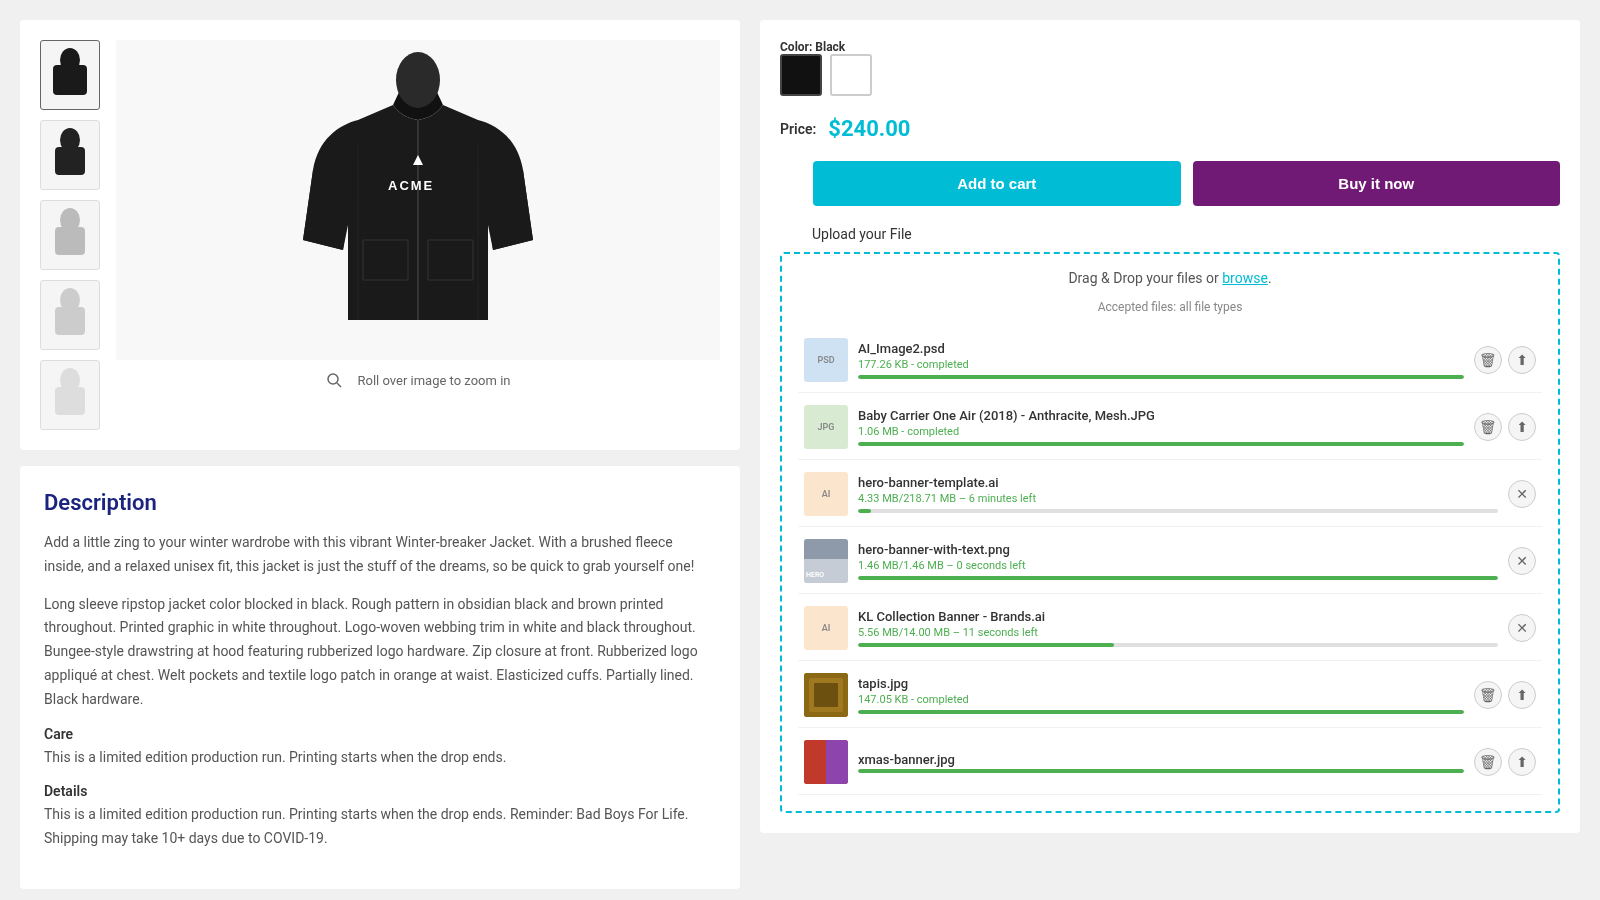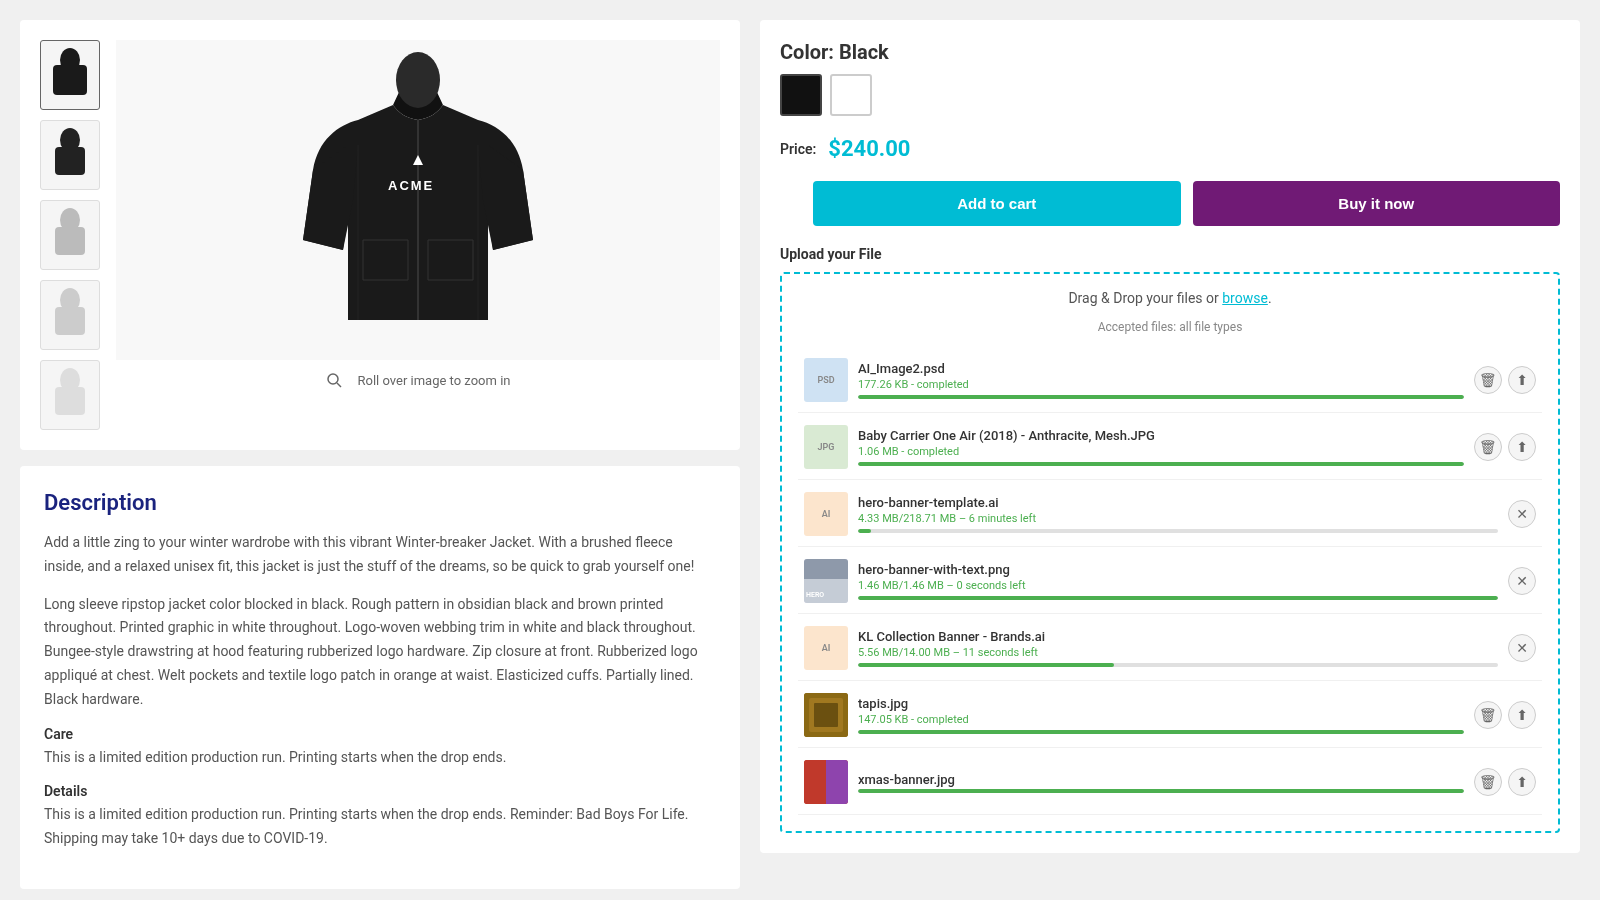--- a/index.html
+++ b/index.html
@@ -113,23 +113,23 @@
     }
     .product-options {
       background: #fff;
       border-radius: 4px;
       padding: 20px;
     }
     .color-section {
       margin-bottom: 16px;
     }
     .color-label {
-      font-size: 20px;
+      font-size: 12px;
       font-weight: 500;
-      margin-bottom: 10px;
+      margin-bottom: 0;
     }
     .color-label span {
       font-weight: 700;
     }
     .color-swatches {
       display: flex;
       gap: 8px;
       margin-bottom: 20px;
     }
     .color-swatch {
@@ -182,22 +182,23 @@
       background: #701a75;
       color: #fff;
       border: none;
       border-radius: 4px;
       font-size: 15px;
       font-weight: 600;
       cursor: pointer;
     }
     .upload-label {
       font-size: 14px;
-      font-weight: 700;
+      font-weight: 400;
       margin-bottom: 10px;
+      margin-left: 32px;
     }
     .upload-dropzone {
       border: 2px dashed #00bcd4;
       border-radius: 4px;
       padding: 16px;
     }
     .drop-instructions {
       text-align: center;
       margin-bottom: 14px;
       color: #555;

